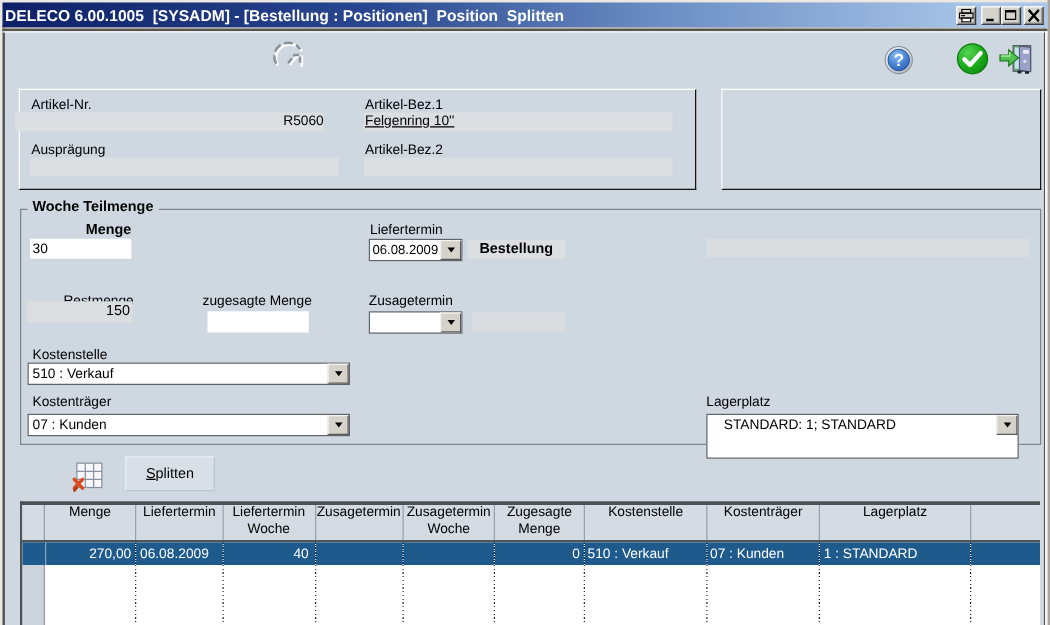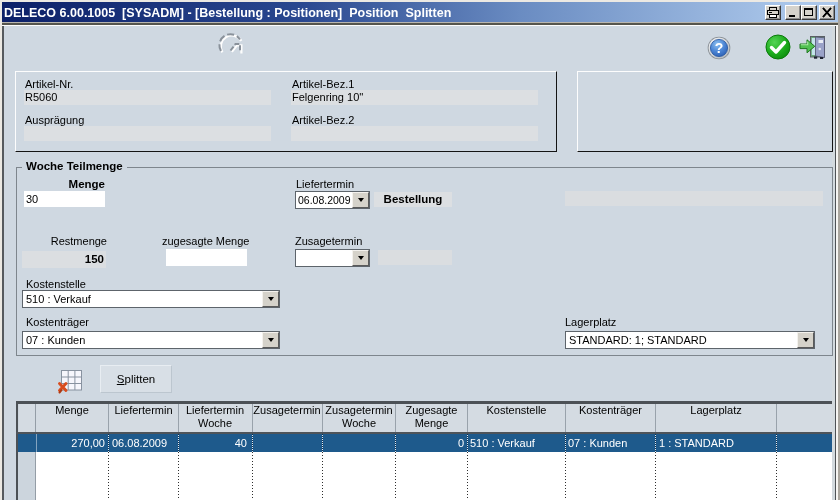--- a/index.html
+++ b/index.html
@@ -105,57 +105,57 @@
   <rect x="22" y="23" width="3.2" height="2" fill="#1c2030"></rect>
   <path d="M2 10 L9 10 L9 5.8 L16.8 12.3 L9 18.8 L9 14.6 L2 14.6 Z" fill="#52c152" stroke="#1e781e"></path>
   <path d="M2.8 10.8 L9.7 10.8 L9.7 7.6" stroke="#aaeaa4" fill="none" stroke-width="1.1"></path>
 </svg>
 
 <div class="box" style="left:15px;top:71px;width:542px;height:81px;"></div>
 <div class="box" style="left:577px;top:71px;width:256px;height:81px;"></div>
 
 <div class="lbl" style="left:25px;top:78px;">Artikel-Nr.</div>
 <div class="lbl" style="left:292px;top:78px;text-align:right;">Artikel-Bez.1</div>
-<div class="fld" style="left:24px;top:90px;width:247px;height:15px;line-height:15px;padding-left:1px;">R5060</div>
-<div class="fld" style="left:291px;top:90px;width:247px;height:15px;line-height:15px;padding-left:1px;">Felgenring 10''</div>
+<div class="fld" style="left:12px;top:90px;width:247px;height:15px;line-height:15px;padding-left:1px;text-align:right;">R5060</div>
+<div class="fld" style="left:291px;top:90px;width:247px;height:15px;line-height:15px;padding-left:1px;text-decoration:underline;">Felgenring 10''</div>
 <div class="lbl" style="left:25px;top:114px;">Ausprägung</div>
 <div class="lbl" style="left:292px;top:114px;">Artikel-Bez.2</div>
 <div class="fld" style="left:24px;top:126px;width:247px;height:15px;"></div>
 <div class="fld" style="left:291px;top:126px;width:247px;height:15px;"></div>
 
 <div class="abs" style="left:16px;top:167px;width:817px;height:189px;border:1px solid #7e868d;"></div>
 <div class="abs" style="left:22px;top:160px;background:#cfd8e1;padding:0 4px;font-weight:bold;font-size:11.5px;">Woche Teilmenge</div>
 
 <div class="lbl" style="left:25px;top:178px;width:80px;text-align:right;font-weight:bold;font-size:11.5px;">Menge</div>
 <div class="inpf" style="left:24px;top:191px;width:81px;height:16px;line-height:16px;padding-left:2px;">30</div>
 <div class="lbl" style="left:296px;top:178px;">Liefertermin</div>
 <div class="inp" style="left:295px;top:191px;width:75px;height:18px;line-height:16px;padding-left:2px;font-size:10.5px;">06.08.2009</div>
 <div class="ddbtn" style="left:352px;top:192px;width:17px;height:16px;"></div>
 <div class="fld" style="left:374px;top:192px;width:78px;height:15px;line-height:15px;text-align:center;font-weight:bold;font-size:11.5px;">Bestellung</div>
 <div class="fld" style="left:565px;top:191px;width:258px;height:15px;background:#dadde0;"></div>
 
 <div class="lbl" style="left:27px;top:235px;width:80px;text-align:right;">Restmenge</div>
-<div class="fld" style="left:22px;top:251px;width:84px;height:17px;line-height:17px;text-align:right;padding-right:2px;font-weight:bold;font-size:11.5px;background:#dbdee1;">150</div>
+<div class="fld" style="left:22px;top:241px;width:84px;height:17px;line-height:17px;text-align:right;padding-right:2px;font-weight:normal;font-size:11.5px;background:#dbdee1;">150</div>
 <div class="lbl" style="left:162px;top:235px;">zugesagte Menge</div>
 <div class="inpf" style="left:166px;top:249px;width:81px;height:17px;"></div>
 <div class="lbl" style="left:295px;top:235px;">Zusagetermin</div>
 <div class="inp" style="left:295px;top:249px;width:75px;height:18px;"></div>
 <div class="ddbtn" style="left:352px;top:250px;width:17px;height:16px;"></div>
 <div class="fld" style="left:378px;top:250px;width:74px;height:15px;background:#dadde0;"></div>
 
 <div class="lbl" style="left:26px;top:278px;">Kostenstelle</div>
 <div class="inp" style="left:22px;top:290px;width:258px;height:18px;line-height:16px;padding-left:3px;">510 : Verkauf</div>
 <div class="ddbtn" style="left:262px;top:291px;width:17px;height:16px;"></div>
 
 <div class="lbl" style="left:26px;top:316px;">Kostenträger</div>
 <div class="inp" style="left:22px;top:331px;width:258px;height:18px;line-height:16px;padding-left:3px;">07 : Kunden</div>
 <div class="ddbtn" style="left:262px;top:332px;width:17px;height:16px;"></div>
 
 <div class="lbl" style="left:565px;top:316px;">Lagerplatz</div>
-<div class="inp" style="left:565px;top:331px;width:250px;height:18px;line-height:16px;padding-left:3px;">STANDARD: 1; STANDARD</div>
+<div class="inp" style="left:565px;top:331px;width:250px;height:36px;line-height:16px;padding-left:13px;">STANDARD: 1; STANDARD</div>
 <div class="ddbtn" style="left:797px;top:332px;width:17px;height:16px;"></div>
 
 <svg class="abs" style="left:57px;top:369px;" width="28" height="26" viewBox="0 0 28 26">
   <rect x="4.5" y="1.5" width="20" height="19.5" fill="#f6f6fc" stroke="#8892a0"></rect>
   <line x1="11.2" y1="1.5" x2="11.2" y2="21" stroke="#8892a0"></line>
   <line x1="17.9" y1="1.5" x2="17.9" y2="21" stroke="#8892a0"></line>
   <line x1="4.5" y1="8" x2="24.5" y2="8" stroke="#8892a0"></line>
   <line x1="4.5" y1="14.5" x2="24.5" y2="14.5" stroke="#8892a0"></line>
   <path d="M2.5 14.5 L9 21.5 M9 14.5 L2.5 21.5" stroke="#d84c1e" stroke-width="2.9" stroke-linecap="round"></path>
   <path d="M2.5 23.5 L4.5 21.2" stroke="#b03a12" stroke-width="2" stroke-linecap="round"></path>

